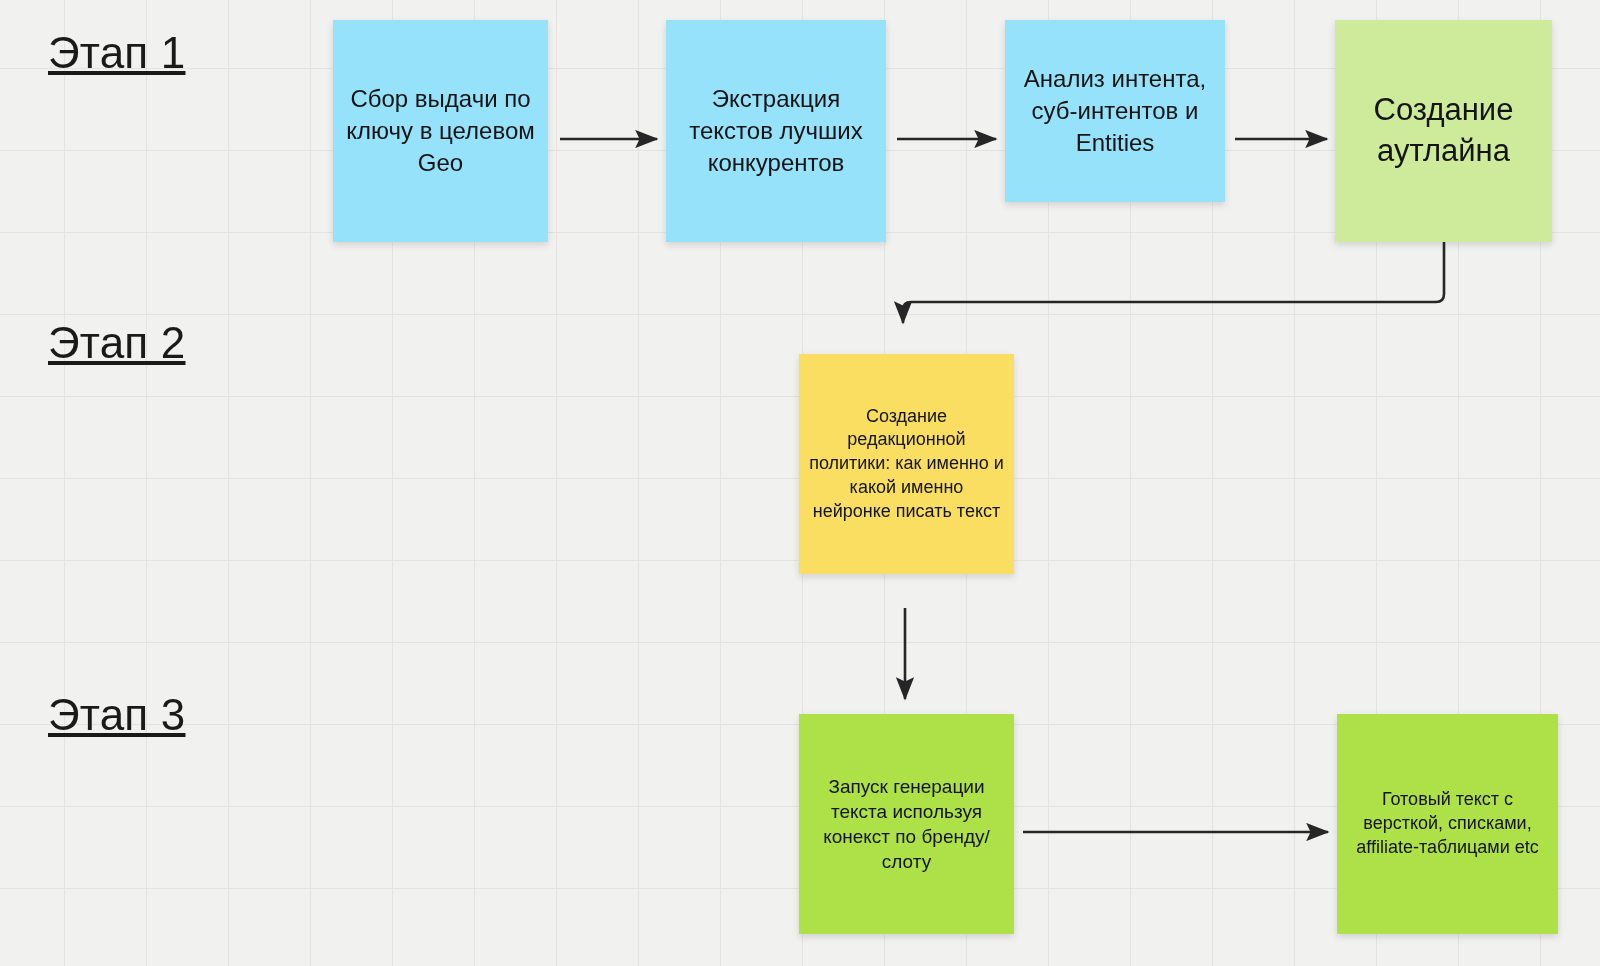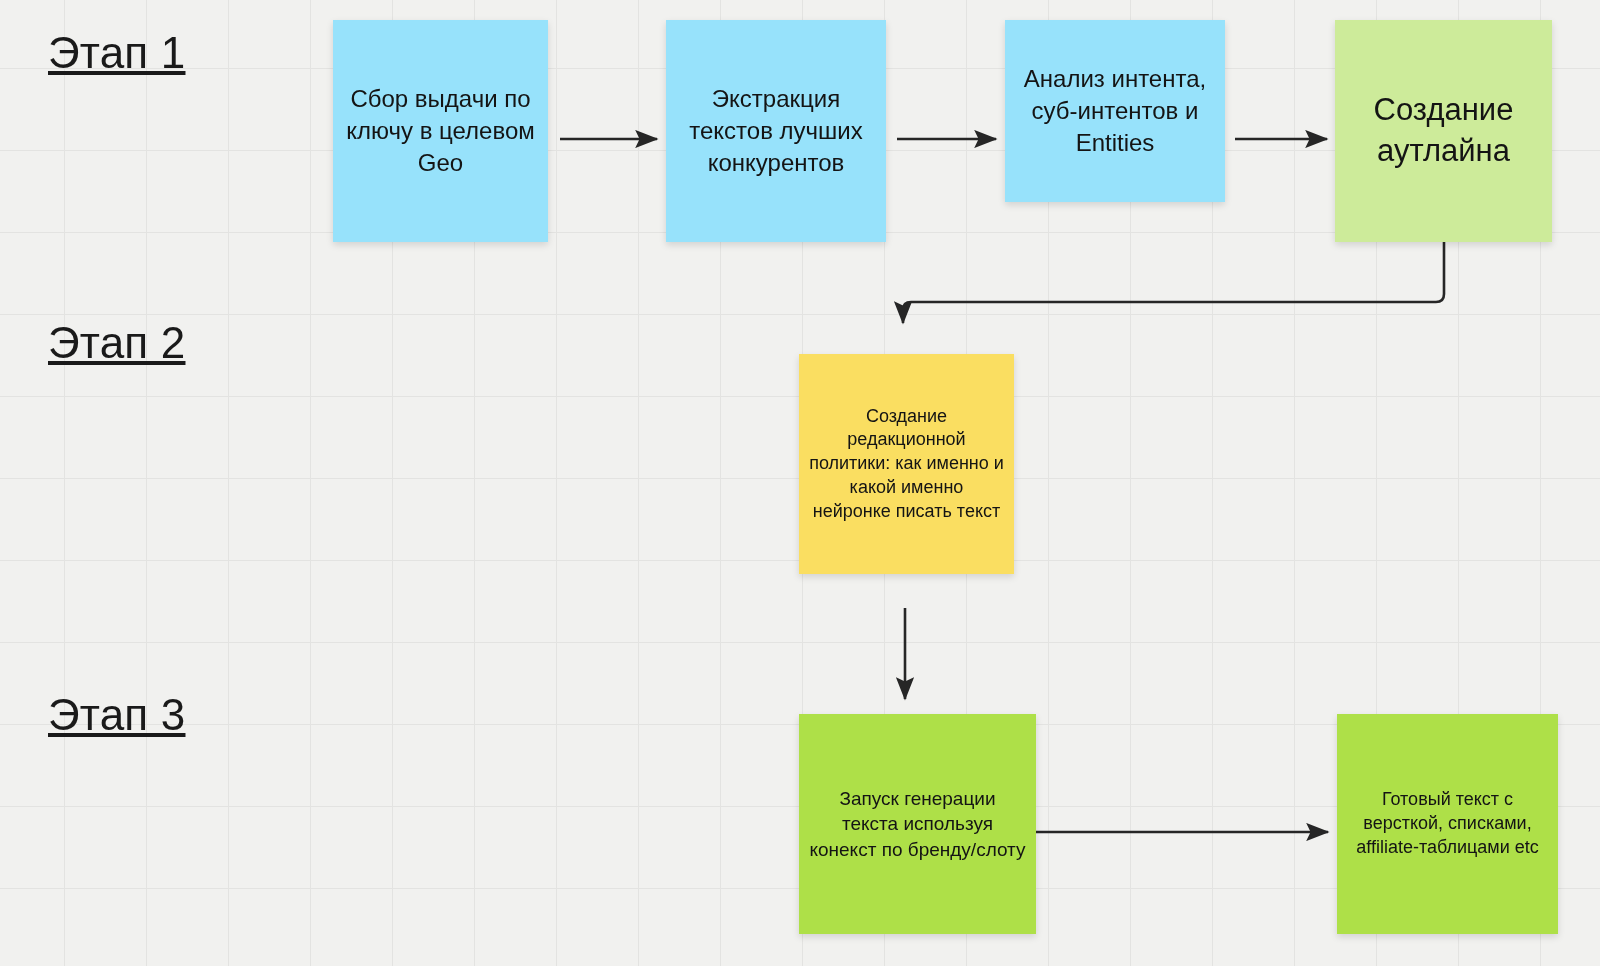--- a/index.html
+++ b/index.html
@@ -105,21 +105,21 @@
   </div>
 
   <div class="node n-yellow" style="left:799px; top:348px; width:215px; height:220px;">
     <span>Создание редакционной политики: как именно и какой именно нейронке писать текст</span>
   </div>
 
   <div class="node n-green-light" style="left:1335px; top:14px; width:217px; height:222px;">
     <span>Создание аутлайна</span>
   </div>
 
-  <div class="node n-green" style="left:799px; top:708px; width:237px; height:220px;">
+  <div class="node n-green" style="left:799px; top:708px; width:215px; height:220px;">
     <span>Запуск генерации текста используя конекст по бренду/слоту</span>
   </div>
 
   <div class="node n-green-out" style="left:1337px; top:708px; width:221px; height:220px;">
     <span>Готовый текст с версткой, списками, affiliate-таблицами etc</span>
   </div>
 
 </div>
 
 </body></html>

